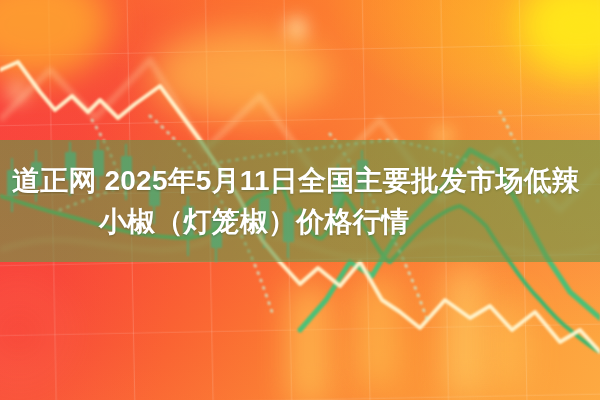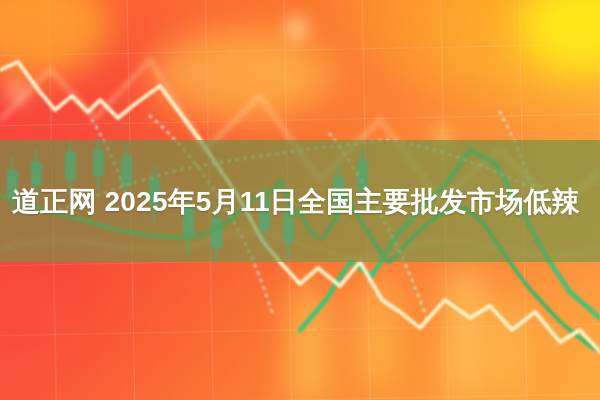--- a/index.html
+++ b/index.html
@@ -157,15 +157,16 @@
       <path d="M500,112 C516,142 528,172 538,202"></path>
     </g>
   </svg>
 
   <div class="band" style="top:140px;height:122px;">
     <div class="band-inner"></div>
   </div>
 
   <div class="title-wrap" style="top:140px;height:122px;">
     <div class="title-line">道正网 2025年5月11日全国主要批发市场低辣</div>
+    <div class="title-line">小椒（灯笼椒）价格行情</div>
   </div>
 
 </div>
 
 </body></html>

